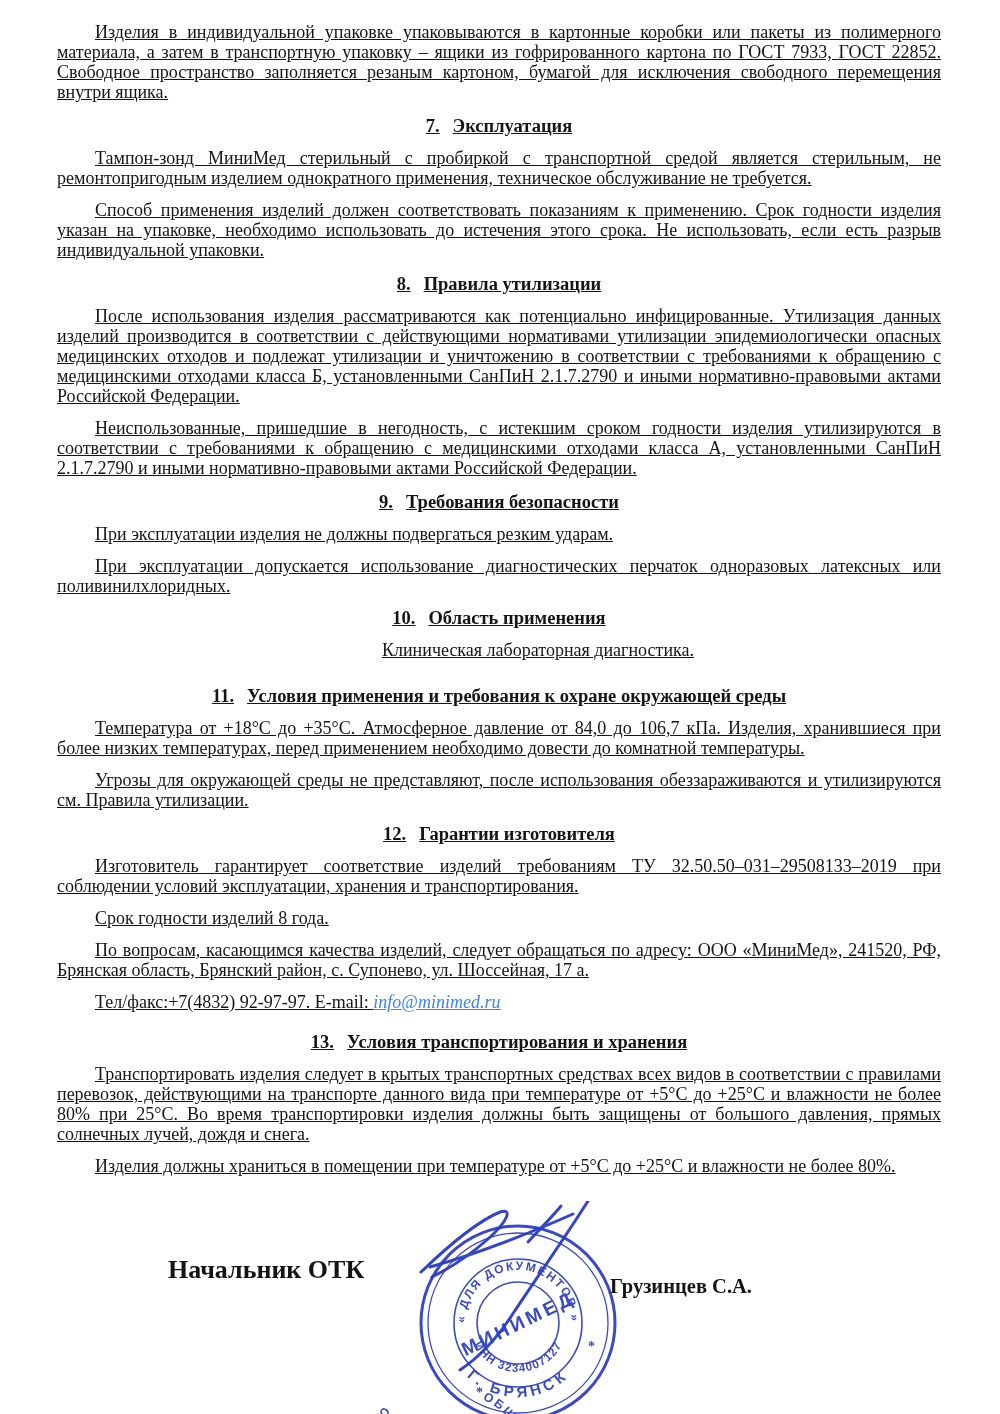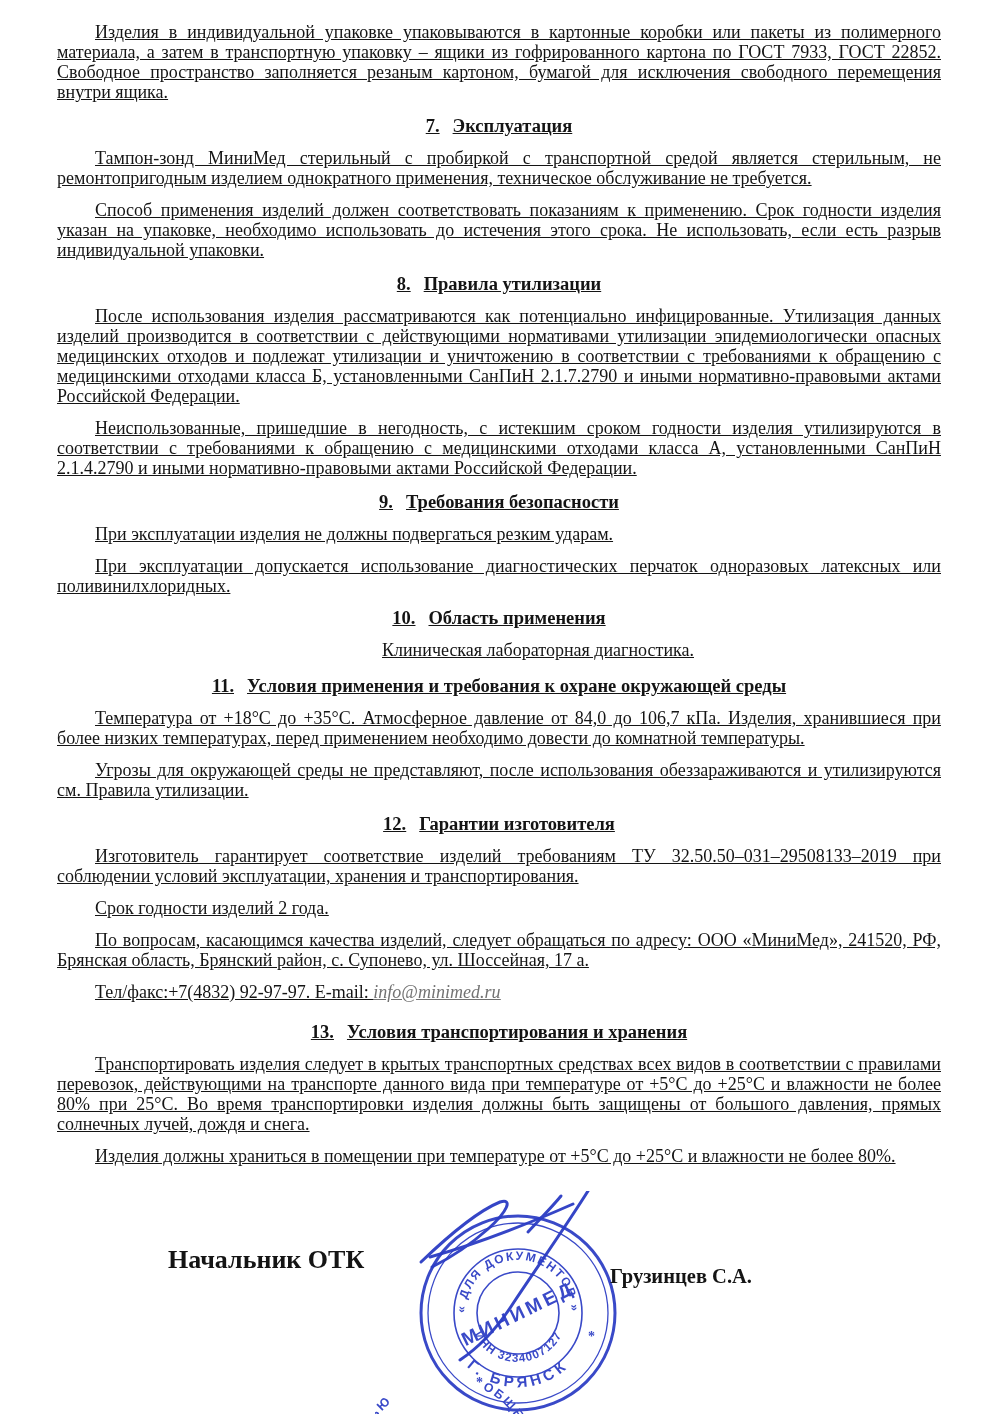--- a/index.html
+++ b/index.html
@@ -8,23 +8,23 @@
     background:#ffffff;color:#141414;
     font-family:"Liberation Serif","DejaVu Serif",serif;
     font-size:18px;line-height:20px;
     padding:10px 47px 0 45px;overflow:hidden;
   }
   .para{margin:12px;text-align:justify;text-indent:38px;text-decoration:underline;}
   .indent-lg{text-indent:78px;text-align:center;}
   .heading{margin:14px 0 0 0;text-align:center;font-weight:bold;font-size:18.5px;line-height:20px;text-decoration:underline;}
   .heading .hnum{margin-right:13px;}
   .mt-10{margin-top:12px;}
-  .mt-11{margin-top:16px;}
+  .mt-11{margin-top:26px;}
   .mt-13{margin-top:20px;}
-  .email-link{color:#737373;font-style:italic;text-decoration:underline;}
+  .email-link{color:#3b82f6;font-style:italic;text-decoration:underline;}
   .sig-area{position:relative;height:255px;margin-top:20px;}
   .sig-label{position:absolute;left:123px;top:64px;font-weight:bold;font-size:26px;white-space:nowrap;text-align:center;}
   .sig-name{position:absolute;left:565px;top:80px;font-weight:bold;font-size:20.5px;white-space:nowrap;z-index:2;}
   .stamp-wrap{position:absolute;left:330px;top:5px;width:300px;height:250px;z-index:1;pointer-events:none;}
   .stamp-wrap svg{display:block;}
 </style>
 </head>
 <body>
 
 <p class="para">Изделия в индивидуальной упаковке упаковываются в картонные коробки или пакеты из полимерного материала, а затем в транспортную упаковку – ящики из гофрированного картона по ГОСТ 7933, ГОСТ 22852. Свободное пространство заполняется резаным картоном, бумагой для исключения свободного перемещения внутри ящика.</p>
@@ -32,21 +32,21 @@
 <h3 class="heading">
   <span class="hnum">7.</span><span>Эксплуатация</span>
 </h3>
 <p class="para">Тампон-зонд МиниМед стерильный с пробиркой с транспортной средой является стерильным, не ремонтопригодным изделием однократного применения, техническое обслуживание не требуется.</p>
 <p class="para">Способ применения изделий должен соответствовать показаниям к применению. Срок годности изделия указан на упаковке, необходимо использовать до истечения этого срока. Не использовать, если есть разрыв индивидуальной упаковки.</p>
 
 <h3 class="heading">
   <span class="hnum">8.</span><span>Правила утилизации</span>
 </h3>
 <p class="para">После использования изделия рассматриваются как потенциально инфицированные. Утилизация данных изделий производится в соответствии с действующими нормативами утилизации эпидемиологически опасных медицинских отходов и подлежат утилизации и уничтожению в соответствии с требованиями к обращению с медицинскими отходами класса Б, установленными СанПиН 2.1.7.2790 и иными нормативно-правовыми актами Российской Федерации.</p>
-<p class="para">Неиспользованные, пришедшие в негодность, с истекшим сроком годности изделия утилизируются в соответствии с требованиями к обращению с медицинскими отходами класса А, установленными СанПиН 2.1.4.2790 и иными нормативно-правовыми актами Российской Федерации.</p>
+<p class="para">Неиспользованные, пришедшие в негодность, с истекшим сроком годности изделия утилизируются в соответствии с требованиями к обращению с медицинскими отходами класса А, установленными СанПиН 2.1.7.2790 и иными нормативно-правовыми актами Российской Федерации.</p>
 
 <h3 class="heading">
   <span class="hnum">9.</span><span>Требования безопасности</span>
 </h3>
 <p class="para">При эксплуатации изделия не должны подвергаться резким ударам.</p>
 <p class="para">При эксплуатации допускается использование диагностических перчаток одноразовых латексных или поливинилхлоридных.</p>
 
 <h3 class="heading mt-10">
   <span class="hnum">10.</span><span>Область применения</span>
 </h3>
@@ -55,21 +55,21 @@
 <h3 class="heading mt-11">
   <span class="hnum">11.</span><span>Условия применения и требования к охране окружающей среды</span>
 </h3>
 <p class="para">Температура от +18°С до +35°С. Атмосферное давление от 84,0 до 106,7 кПа. Изделия, хранившиеся при более низких температурах, перед применением необходимо довести до комнатной температуры.</p>
 <p class="para">Угрозы для окружающей среды не представляют, после использования обеззараживаются и утилизируются см. Правила утилизации.</p>
 
 <h3 class="heading">
   <span class="hnum">12.</span><span>Гарантии изготовителя</span>
 </h3>
 <p class="para">Изготовитель гарантирует соответствие изделий требованиям ТУ 32.50.50–031–29508133–2019 при соблюдении условий эксплуатации, хранения и транспортирования.</p>
-<p class="para">Срок годности изделий 2 года.</p>
+<p class="para">Срок годности изделий 8 года.</p>
 <p class="para">По вопросам, касающимся качества изделий, следует обращаться по адресу: ООО «МиниМед», 241520, РФ, Брянская область, Брянский район, с. Супонево, ул. Шоссейная, 17 а.</p>
 <p class="para">
   <span>Тел/факс:+7(4832) 92-97-97. E-mail: </span><a class="email-link" href="#">info@minimed.ru</a>
 </p>
 
 <h3 class="heading mt-13">
   <span class="hnum">13.</span><span>Условия транспортирования и хранения</span>
 </h3>
 <p class="para">Транспортировать изделия следует в крытых транспортных средствах всех видов в соответствии с правилами перевозок, действующими на транспорте данного вида при температуре от +5°С до +25°С и влажности не более 80% при 25°С. Во время транспортировки изделия должны быть защищены от большого давления, прямых солнечных лучей, дождя и снега.</p>
 <p class="para">Изделия должны храниться в помещении при температуре от +5°С до +25°С и влажности не более 80%.</p>

